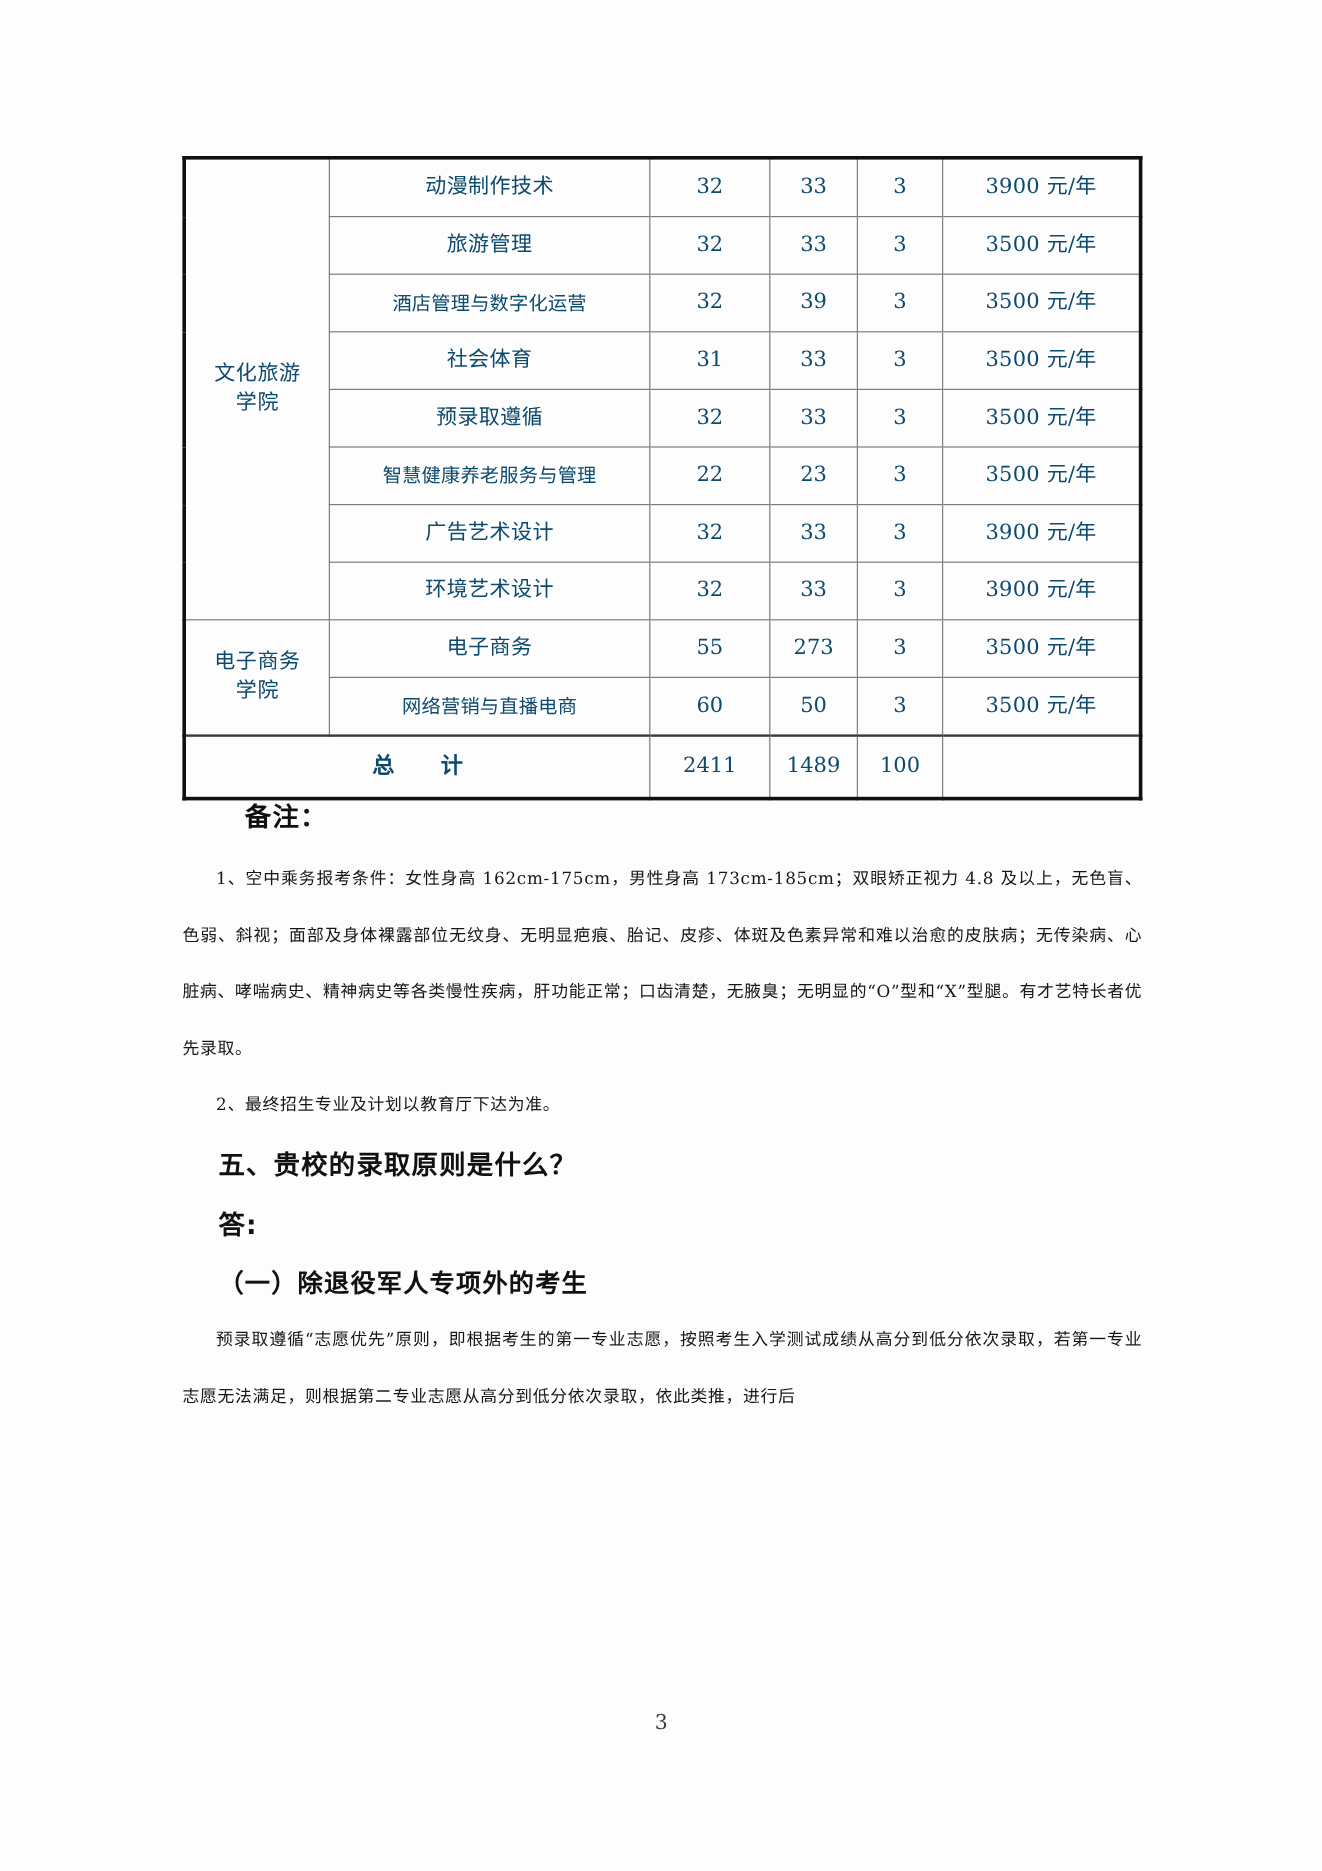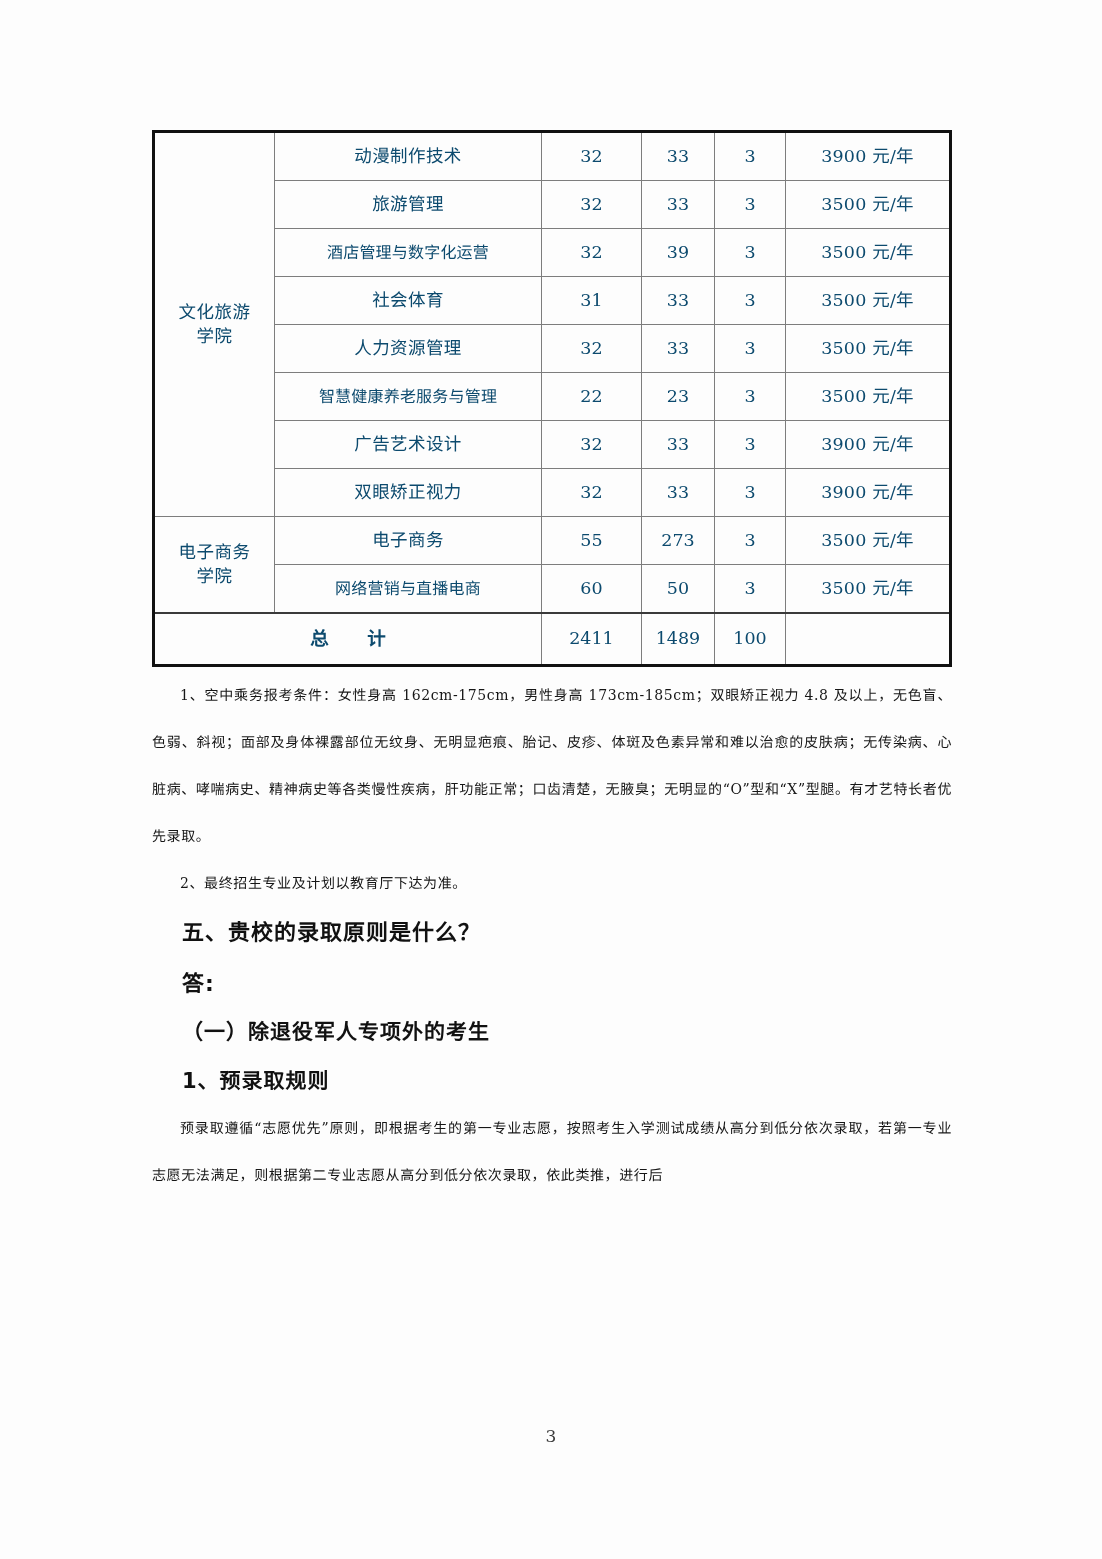--- a/index.html
+++ b/index.html
@@ -173,21 +173,21 @@
 
         <tr>
           <td class="major-cell">社会体育</td>
           <td class="num-cell">31</td>
           <td class="num-cell">33</td>
           <td class="num-cell">3</td>
           <td class="fee-cell">3500 元/年</td>
         </tr>
 
         <tr>
-          <td class="major-cell">人力资源管理</td>
+          <td class="major-cell">预录取遵循</td>
           <td class="num-cell">32</td>
           <td class="num-cell">33</td>
           <td class="num-cell">3</td>
           <td class="fee-cell">3500 元/年</td>
         </tr>
 
         <tr>
           <td class="major-cell small">智慧健康养老服务与管理</td>
           <td class="num-cell">22</td>
           <td class="num-cell">23</td>
@@ -197,21 +197,21 @@
 
         <tr>
           <td class="major-cell">广告艺术设计</td>
           <td class="num-cell">32</td>
           <td class="num-cell">33</td>
           <td class="num-cell">3</td>
           <td class="fee-cell">3900 元/年</td>
         </tr>
 
         <tr>
-          <td class="major-cell">双眼矫正视力</td>
+          <td class="major-cell">环境艺术设计</td>
           <td class="num-cell">32</td>
           <td class="num-cell">33</td>
           <td class="num-cell">3</td>
           <td class="fee-cell">3900 元/年</td>
         </tr>
 
         <tr>
           <td class="college-cell" rowspan="2">
             <span class="ln">电子商务</span>
             <span class="ln">学院</span>
@@ -238,34 +238,34 @@
           <td class="num-cell">100</td>
           <td class="fee-cell"></td>
         </tr>
 
       </tbody>
     </table>
   </div>
 
   <div class="content">
 
+    <div class="h-bold blk-note-label">备注：</div>
 
     <div class="gap-b"></div>
 
     <p class="para indent2">1、空中乘务报考条件：女性身高 162cm-175cm，男性身高 173cm-185cm；双眼矫正视力 4.8 及以上，无色盲、色弱、斜视；面部及身体裸露部位无纹身、无明显疤痕、胎记、皮疹、体斑及色素异常和难以治愈的皮肤病；无传染病、心脏病、哮喘病史、精神病史等各类慢性疾病，肝功能正常；口齿清楚，无腋臭；无明显的“O”型和“X”型腿。有才艺特长者优先录取。</p>
 
     <p class="para indent2">2、最终招生专业及计划以教育厅下达为准。</p>
 
     <div class="h-bold blk-h5 line-h">五、贵校的录取原则是什么？</div>
 
     <div class="h-bold blk-ans line-h">答:</div>
 
     <div class="h-bold blk-sub1 line-h">（一）除退役军人专项外的考生</div>
 
-    <div class="h-bold blk-sub2 line-h">1、预录取规则</div>
 
     <p class="para indent2">预录取遵循“志愿优先”原则，即根据考生的第一专业志愿，按照考生入学测试成绩从高分到低分依次录取，若第一专业志愿无法满足，则根据第二专业志愿从高分到低分依次录取，依此类推，进行后</p>
 
   </div>
 
   <div class="page-number">3</div>
 
 </div>
 
 </body></html>

